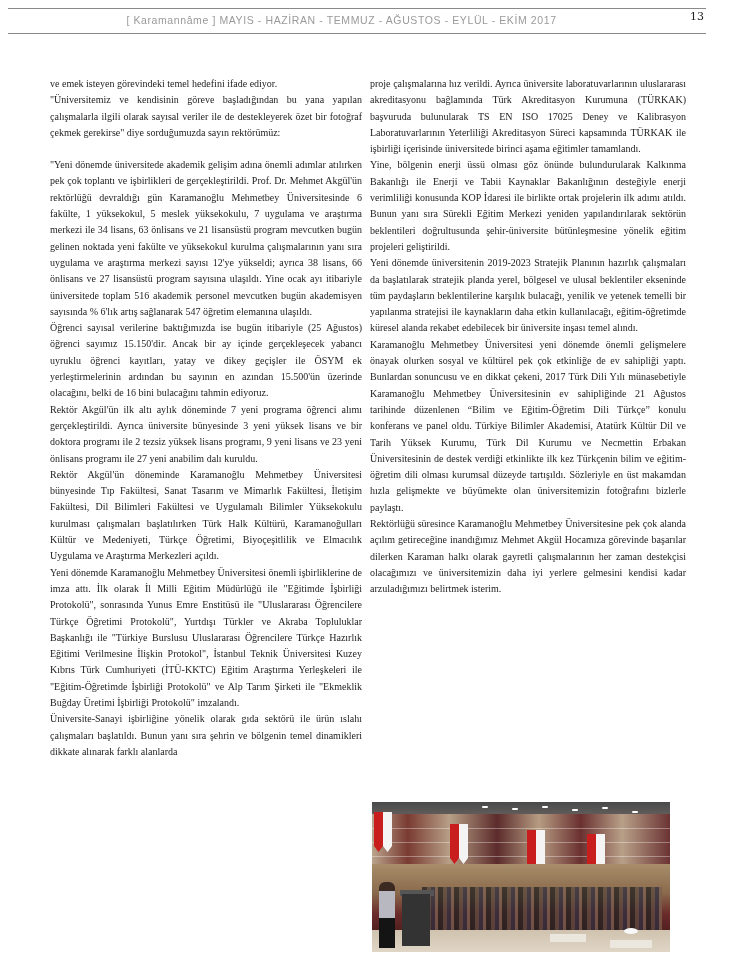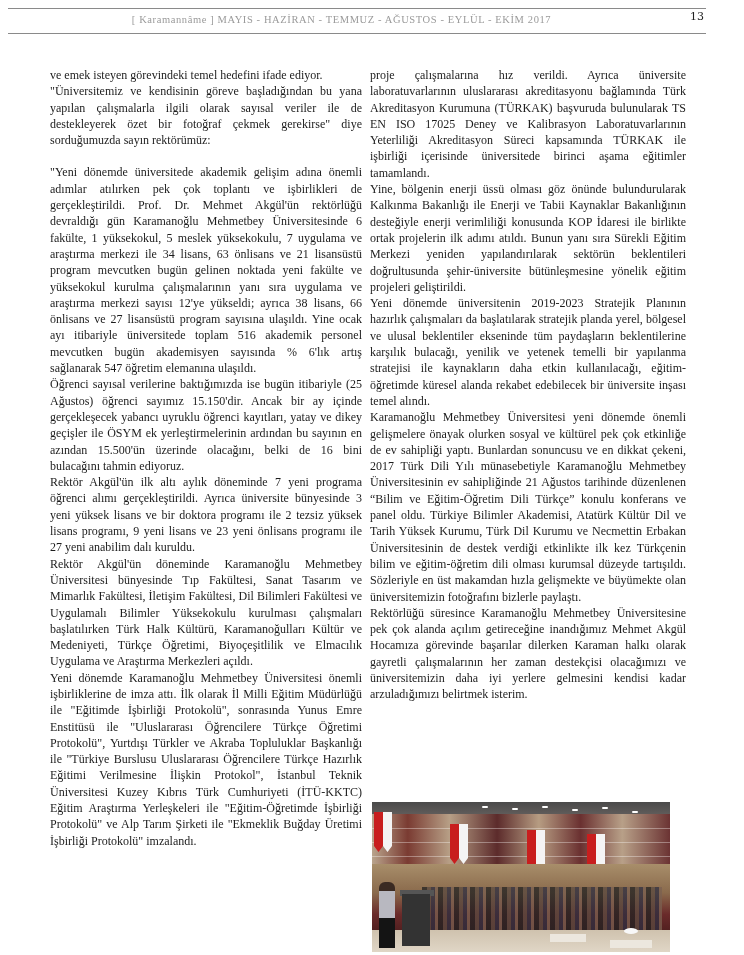--- a/index.html
+++ b/index.html
@@ -1,20 +1,20 @@
 <!DOCTYPE html>
 <html><head>
   <meta charset="utf-8">
   <style>
     html, body { margin: 0; padding: 0; background: #ffffff; }
     body { width: 744px; height: 955px; position: relative; overflow: hidden; font-family: "Liberation Serif", "DejaVu Serif", serif; color: #1c1c1c; }
     .header { position: absolute; left: 8px; top: 8px; width: 698px; height: 24px; border-top: 1px solid #8a8a8a; border-bottom: 1px solid #8a8a8a; }
-    .header-title { position: absolute; left: 9px; right: 40px; top: 5px; text-align: center; font-family: Liberation Serif, serif; font-size: 10.5px; letter-spacing: 0.6px; color: #9a9a9a; }
+    .header-title { position: absolute; left: 9px; right: 40px; top: 5px; text-align: center; font-family: Liberation Sans, sans-serif; font-size: 10.5px; letter-spacing: 0.6px; color: #9a9a9a; }
     .page-number { position: absolute; right: 2px; top: 1px; font-family: "DejaVu Serif", serif; font-size: 11px; color: #222; }
-    .col { position: absolute; top: 67px; font-size: 12px; line-height: 16.3px; text-align: justify; font-family: Liberation Serif, serif; }
+    .col { position: absolute; top: 76px; font-size: 10px; line-height: 16.3px; text-align: justify; font-family: Liberation Serif, serif; }
     .col-left { left: 50px; width: 312px; }
     .col-right { left: 370px; width: 316px; }
     .col p { margin: 0; }
     .col p.gap { margin-top: 16px; }
     .photo { position: absolute; left: 372px; top: 802px; width: 298px; height: 150px; overflow: hidden; background: #6b5a4c; }
     .ph-ceiling { position: absolute; left: 0; top: 0; width: 100%; height: 18px; background: linear-gradient(#4a4a4a, #6a6462); }
     .ph-light { position: absolute; width: 6px; height: 2px; background: #fff; border-radius: 1px; }
     .ph-wall { position: absolute; left: 0; top: 12px; width: 100%; height: 60px; background: linear-gradient(90deg, #b9a48c 0%, #7a3b32 12%, #b79f86 26%, #5c2b2b 42%, #b69c82 56%, #6a3030 70%, #b8a088 84%, #6b3333 100%); }
     .ph-stripe { position: absolute; left: 0; width: 100%; height: 1px; background: rgba(255,255,255,0.35); }
     .ph-flag { position: absolute; width: 18px; height: 40px; background: linear-gradient(90deg, #c81e1e 50%, #f4f4f4 50%); clip-path: polygon(0 0, 100% 0, 100% 85%, 75% 100%, 50% 85%, 25% 100%, 0 85%); }
@@ -36,20 +36,21 @@
 </div>
 
 <div class="col col-left">
   <p>ve emek isteyen görevindeki temel hedefini ifade ediyor.</p>
   <p>"Üniversitemiz ve kendisinin göreve başladığından bu yana yapılan çalışmalarla ilgili olarak sayısal veriler ile de destekleyerek özet bir fotoğraf çekmek gerekirse" diye sorduğumuzda sayın rektörümüz:</p>
   <p class="gap">"Yeni dönemde üniversitede akademik gelişim adına önemli adımlar atılırken pek çok toplantı ve işbirlikleri de gerçekleştirildi. Prof. Dr. Mehmet Akgül'ün rektörlüğü devraldığı gün Karamanoğlu Mehmetbey Üniversitesinde 6 fakülte, 1 yüksekokul, 5 meslek yüksekokulu, 7 uygulama ve araştırma merkezi ile 34 lisans, 63 önlisans ve 21 lisansüstü program mevcutken bugün gelinen noktada yeni fakülte ve yüksekokul kurulma çalışmalarının yanı sıra uygulama ve araştırma merkezi sayısı 12'ye yükseldi; ayrıca 38 lisans, 66 önlisans ve 27 lisansüstü program sayısına ulaşıldı. Yine ocak ayı itibariyle üniversitede toplam 516 akademik personel mevcutken bugün akademisyen sayısında % 6'lık artış sağlanarak 547 öğretim elemanına ulaşıldı.</p>
   <p>Öğrenci sayısal verilerine baktığımızda ise bugün itibariyle (25 Ağustos) öğrenci sayımız 15.150'dir. Ancak bir ay içinde gerçekleşecek yabancı uyruklu öğrenci kayıtları, yatay ve dikey geçişler ile ÖSYM ek yerleştirmelerinin ardından bu sayının en azından 15.500'ün üzerinde olacağını, belki de 16 bini bulacağını tahmin ediyoruz.</p>
   <p>Rektör Akgül'ün ilk altı aylık döneminde 7 yeni programa öğrenci alımı gerçekleştirildi. Ayrıca üniversite bünyesinde 3 yeni yüksek lisans ve bir doktora programı ile 2 tezsiz yüksek lisans programı, 9 yeni lisans ve 23 yeni önlisans programı ile 27 yeni anabilim dalı kuruldu.</p>
   <p>Rektör Akgül'ün döneminde Karamanoğlu Mehmetbey Üniversitesi bünyesinde Tıp Fakültesi, Sanat Tasarım ve Mimarlık Fakültesi, İletişim Fakültesi, Dil Bilimleri Fakültesi ve Uygulamalı Bilimler Yüksekokulu kurulması çalışmaları başlatılırken Türk Halk Kültürü, Karamanoğulları Kültür ve Medeniyeti, Türkçe Öğretimi, Biyoçeşitlilik ve Elmacılık Uygulama ve Araştırma Merkezleri açıldı.</p>
   <p>Yeni dönemde Karamanoğlu Mehmetbey Üniversitesi önemli işbirliklerine de imza attı. İlk olarak İl Milli Eğitim Müdürlüğü ile "Eğitimde İşbirliği Protokolü", sonrasında Yunus Emre Enstitüsü ile "Uluslararası Öğrencilere Türkçe Öğretimi Protokolü", Yurtdışı Türkler ve Akraba Topluluklar Başkanlığı ile "Türkiye Burslusu Uluslararası Öğrencilere Türkçe Hazırlık Eğitimi Verilmesine İlişkin Protokol", İstanbul Teknik Üniversitesi Kuzey Kıbrıs Türk Cumhuriyeti (İTÜ-KKTC) Eğitim Araştırma Yerleşkeleri ile "Eğitim-Öğretimde İşbirliği Protokolü" ve Alp Tarım Şirketi ile "Ekmeklik Buğday Üretimi İşbirliği Protokolü" imzalandı.</p>
+  <p>Üniversite-Sanayi işbirliğine yönelik olarak gıda sektörü ile ürün ıslahı çalışmaları başlatıldı. Bunun yanı sıra şehrin ve bölgenin temel dinamikleri dikkate alınarak farklı alanlarda</p>
 </div>
 
 <div class="col col-right">
   <p>proje çalışmalarına hız verildi. Ayrıca üniversite laboratuvarlarının uluslararası akreditasyonu bağlamında Türk Akreditasyon Kurumuna (TÜRKAK) başvuruda bulunularak TS EN ISO 17025 Deney ve Kalibrasyon Laboratuvarlarının Yeterliliği Akreditasyon Süreci kapsamında TÜRKAK ile işbirliği içerisinde üniversitede birinci aşama eğitimler tamamlandı.</p>
   <p>Yine, bölgenin enerji üssü olması göz önünde bulundurularak Kalkınma Bakanlığı ile Enerji ve Tabii Kaynaklar Bakanlığının desteğiyle enerji verimliliği konusunda KOP İdaresi ile birlikte ortak projelerin ilk adımı atıldı. Bunun yanı sıra Sürekli Eğitim Merkezi yeniden yapılandırılarak sektörün beklentileri doğrultusunda şehir-üniversite bütünleşmesine yönelik eğitim projeleri geliştirildi.</p>
   <p>Yeni dönemde üniversitenin 2019-2023 Stratejik Planının hazırlık çalışmaları da başlatılarak stratejik planda yerel, bölgesel ve ulusal beklentiler ekseninde tüm paydaşların beklentilerine karşılık bulacağı, yenilik ve yetenek temelli bir yapılanma stratejisi ile kaynakların daha etkin kullanılacağı, eğitim-öğretimde küresel alanda rekabet edebilecek bir üniversite inşası temel alındı.</p>
   <p>Karamanoğlu Mehmetbey Üniversitesi yeni dönemde önemli gelişmelere önayak olurken sosyal ve kültürel pek çok etkinliğe de ev sahipliği yaptı. Bunlardan sonuncusu ve en dikkat çekeni, 2017 Türk Dili Yılı münasebetiyle Karamanoğlu Mehmetbey Üniversitesinin ev sahipliğinde 21 Ağustos tarihinde düzenlenen “Bilim ve Eğitim-Öğretim Dili Türkçe” konulu konferans ve panel oldu. Türkiye Bilimler Akademisi, Atatürk Kültür Dil ve Tarih Yüksek Kurumu, Türk Dil Kurumu ve Necmettin Erbakan Üniversitesinin de destek verdiği etkinlikte ilk kez Türkçenin bilim ve eğitim-öğretim dili olması kurumsal düzeyde tartışıldı. Sözleriyle en üst makamdan hızla gelişmekte ve büyümekte olan üniversitemizin fotoğrafını bizlerle paylaştı.</p>
   <p>Rektörlüğü süresince Karamanoğlu Mehmetbey Üniversitesine pek çok alanda açılım getireceğine inandığımız Mehmet Akgül Hocamıza görevinde başarılar dilerken Karaman halkı olarak gayretli çalışmalarının her zaman destekçisi olacağımızı ve üniversitemizin daha iyi yerlere gelmesini kendisi kadar arzuladığımızı belirtmek isterim.</p>
 </div>
 

